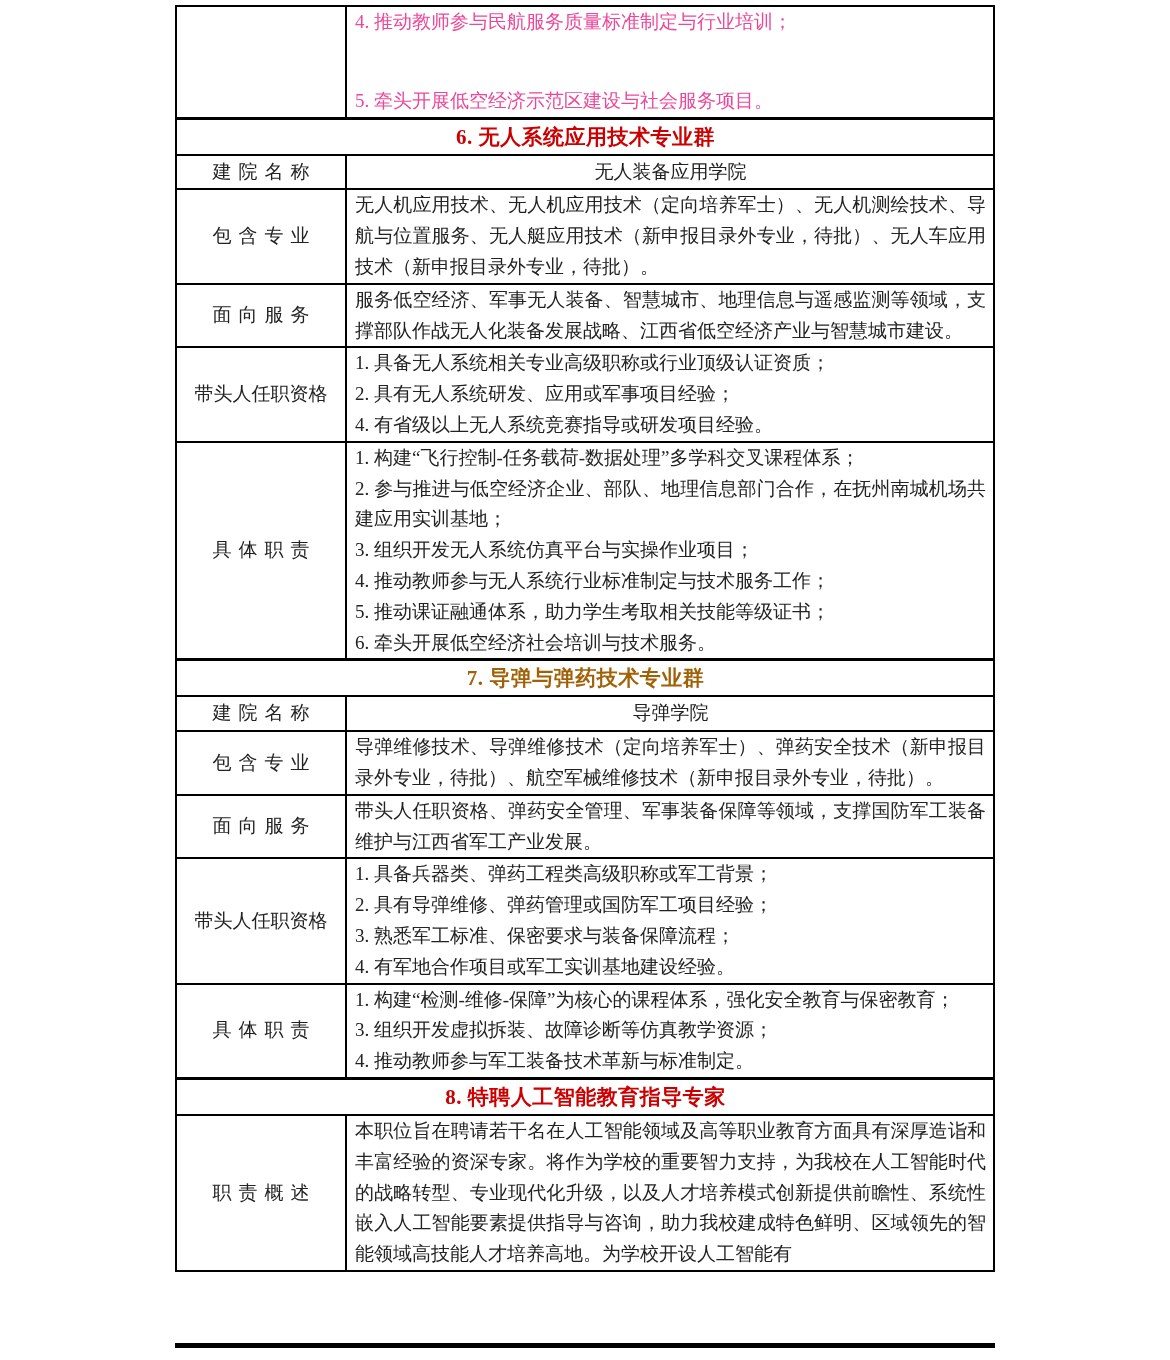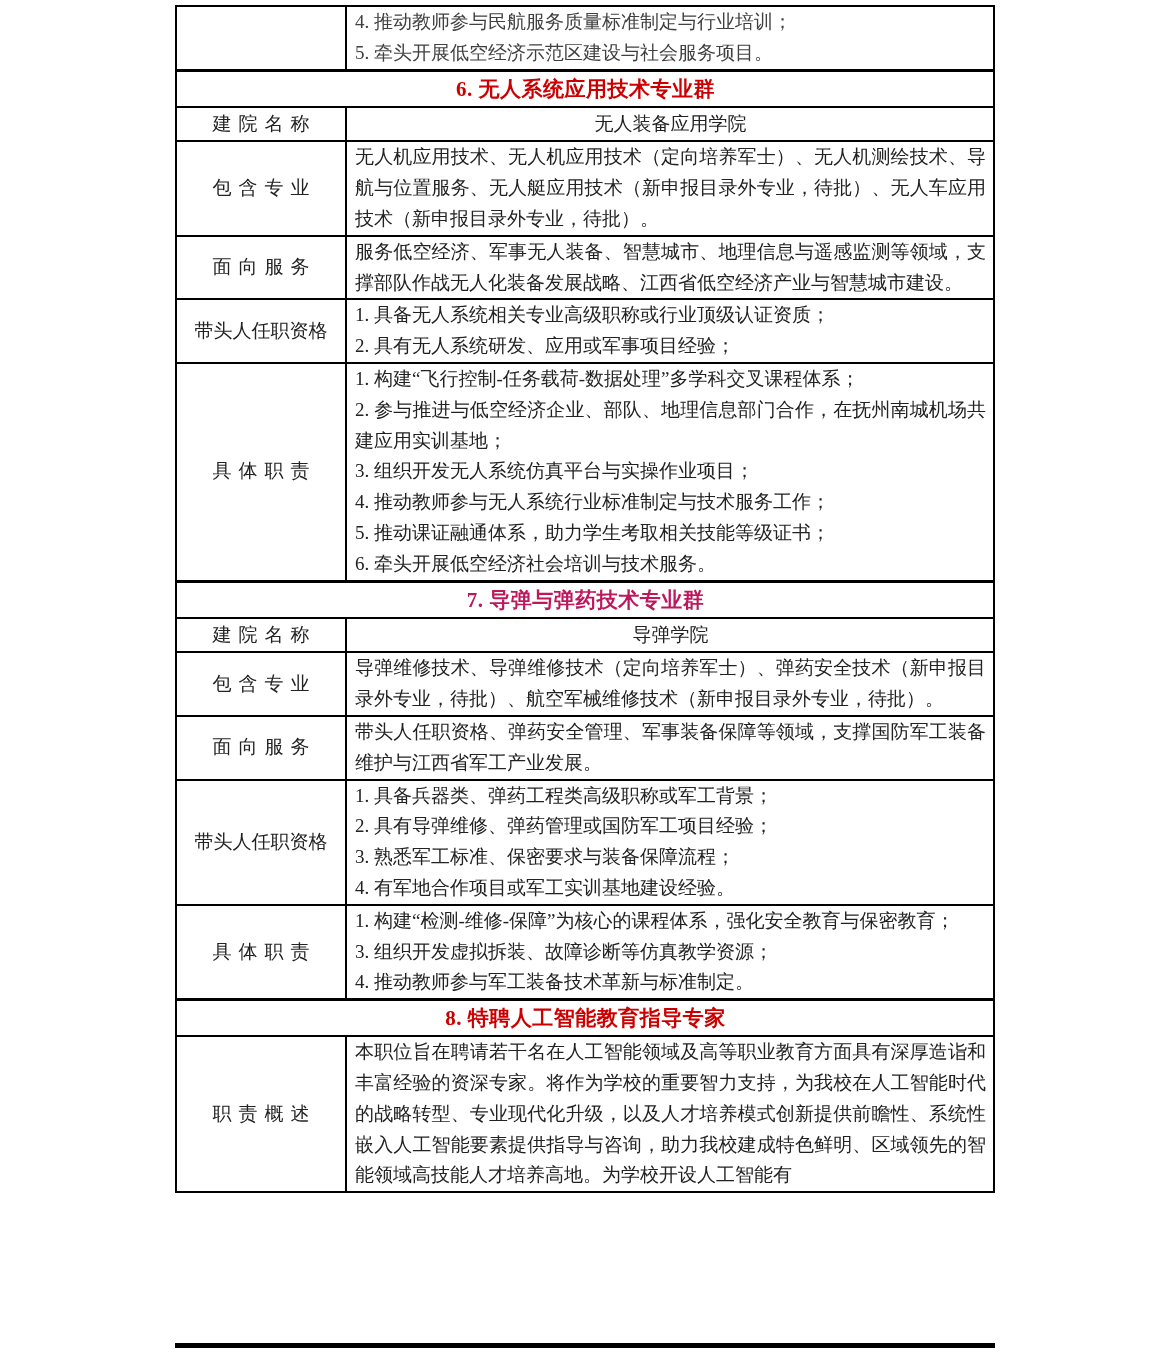--- a/index.html
+++ b/index.html
@@ -69,21 +69,21 @@
     background:#000;
   }
 </style>
 </head>
 <body>
 
 <div class="page">
   <div class="doc-table">
       <div class="t-row">
         <div class="label-cell" style="color: rgb(34, 34, 34);"></div>
-        <div class="content-cell" style="color: #404040;">
+        <div class="content-cell" style="color: #ec4899; gap: 48px;">
           <div class="para">4. 推动教师参与民航服务质量标准制定与行业培训；</div>
           <div class="para">5. 牵头开展低空经济示范区建设与社会服务项目。</div>
         </div>
       </div>
       <div class="group-header-row" style="color: rgb(204, 0, 0);">6. 无人系统应用技术专业群</div>
       <div class="t-row">
         <div class="label-cell label-sp" style="color: rgb(34, 34, 34);">建院名称</div>
         <div class="content-cell center-cell" style="color: rgb(34, 34, 34);">
           <div class="para">无人装备应用学院</div>
         </div>
@@ -98,34 +98,35 @@
         <div class="label-cell label-sp" style="color: rgb(34, 34, 34);">面向服务</div>
         <div class="content-cell" style="color: rgb(34, 34, 34);">
           <div class="para">服务低空经济、军事无人装备、智慧城市、地理信息与遥感监测等领域，支撑部队作战无人化装备发展战略、江西省低空经济产业与智慧城市建设。</div>
         </div>
       </div>
       <div class="t-row">
         <div class="label-cell" style="color: rgb(34, 34, 34);">带头人任职资格</div>
         <div class="content-cell" style="color: rgb(34, 34, 34);">
           <div class="para">1. 具备无人系统相关专业高级职称或行业顶级认证资质；</div>
           <div class="para">2. 具有无人系统研发、应用或军事项目经验；</div>
+          <div class="para">4. 有省级以上无人系统竞赛指导或研发项目经验。</div>
         </div>
       </div>
       <div class="t-row">
         <div class="label-cell label-sp" style="color: rgb(34, 34, 34);">具体职责</div>
         <div class="content-cell" style="color: rgb(34, 34, 34);">
           <div class="para">1. 构建“飞行控制-任务载荷-数据处理”多学科交叉课程体系；</div>
           <div class="para">2. 参与推进与低空经济企业、部队、地理信息部门合作，在抚州南城机场共建应用实训基地；</div>
           <div class="para">3. 组织开发无人系统仿真平台与实操作业项目；</div>
           <div class="para">4. 推动教师参与无人系统行业标准制定与技术服务工作；</div>
           <div class="para">5. 推动课证融通体系，助力学生考取相关技能等级证书；</div>
           <div class="para">6. 牵头开展低空经济社会培训与技术服务。</div>
         </div>
       </div>
-      <div class="group-header-row" style="color: #be185d;">7. 导弹与弹药技术专业群</div>
+      <div class="group-header-row" style="color: #a16207;">7. 导弹与弹药技术专业群</div>
       <div class="t-row">
         <div class="label-cell label-sp" style="color: rgb(34, 34, 34);">建院名称</div>
         <div class="content-cell center-cell" style="color: rgb(34, 34, 34);">
           <div class="para">导弹学院</div>
         </div>
       </div>
       <div class="t-row">
         <div class="label-cell label-sp" style="color: rgb(34, 34, 34);">包含专业</div>
         <div class="content-cell" style="color: rgb(34, 34, 34);">
           <div class="para">导弹维修技术、导弹维修技术（定向培养军士）、弹药安全技术（新申报目录外专业，待批）、航空军械维修技术（新申报目录外专业，待批）。</div>

